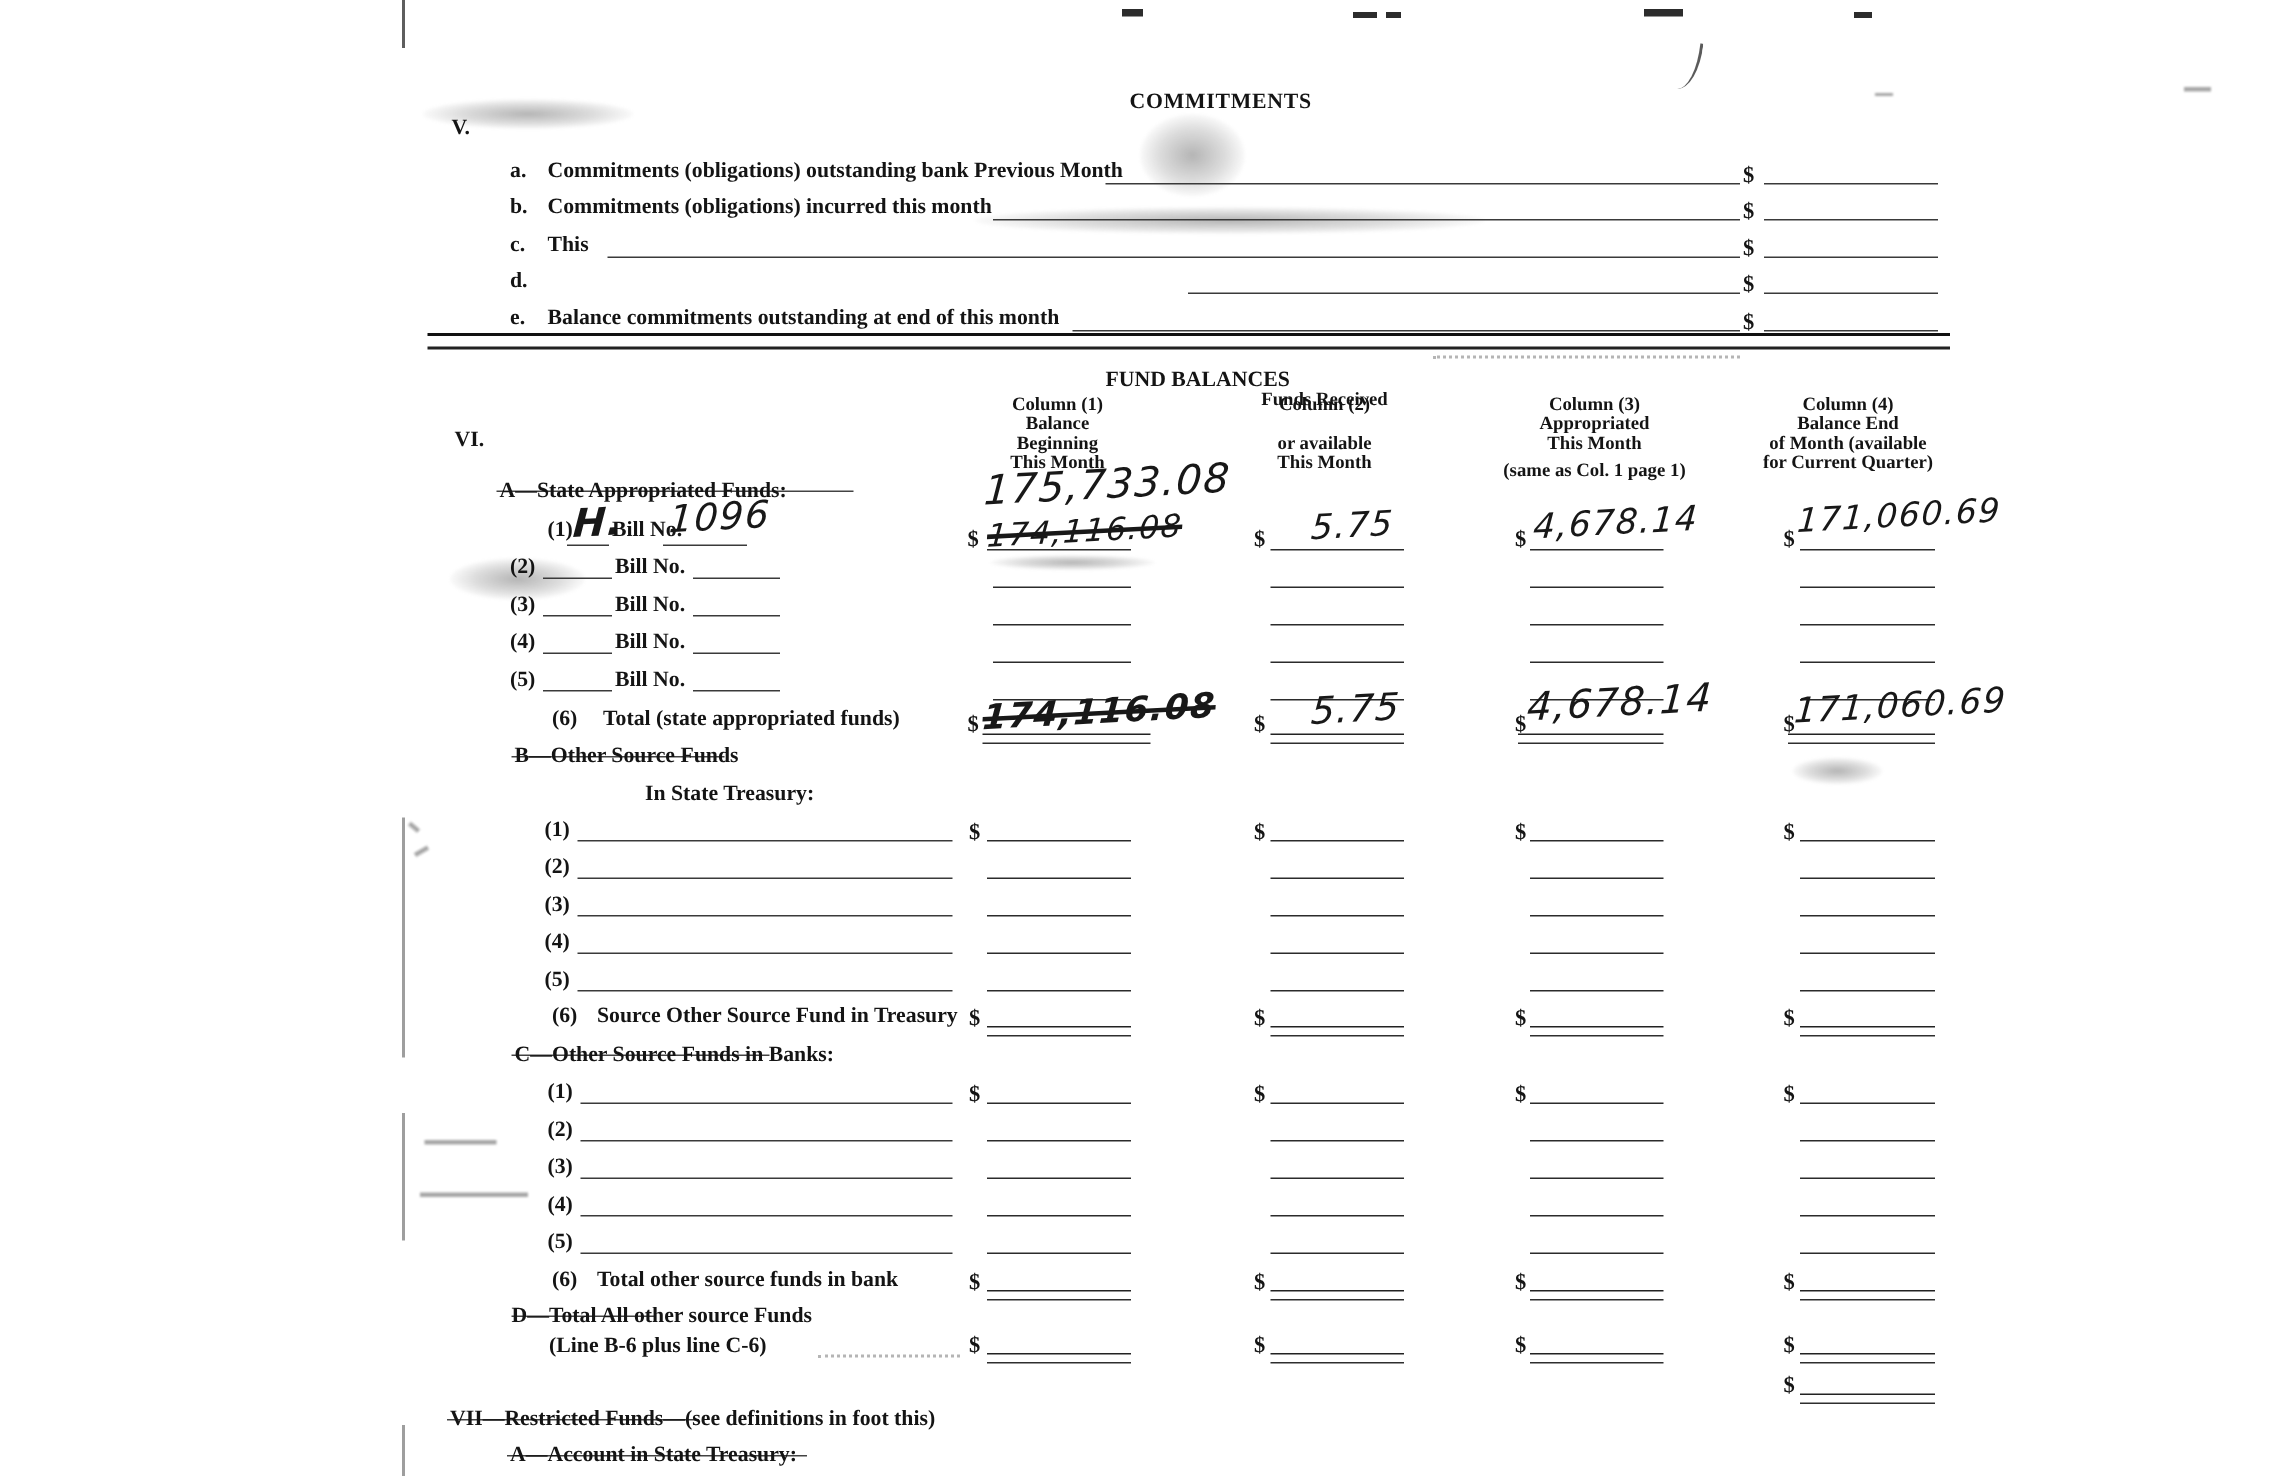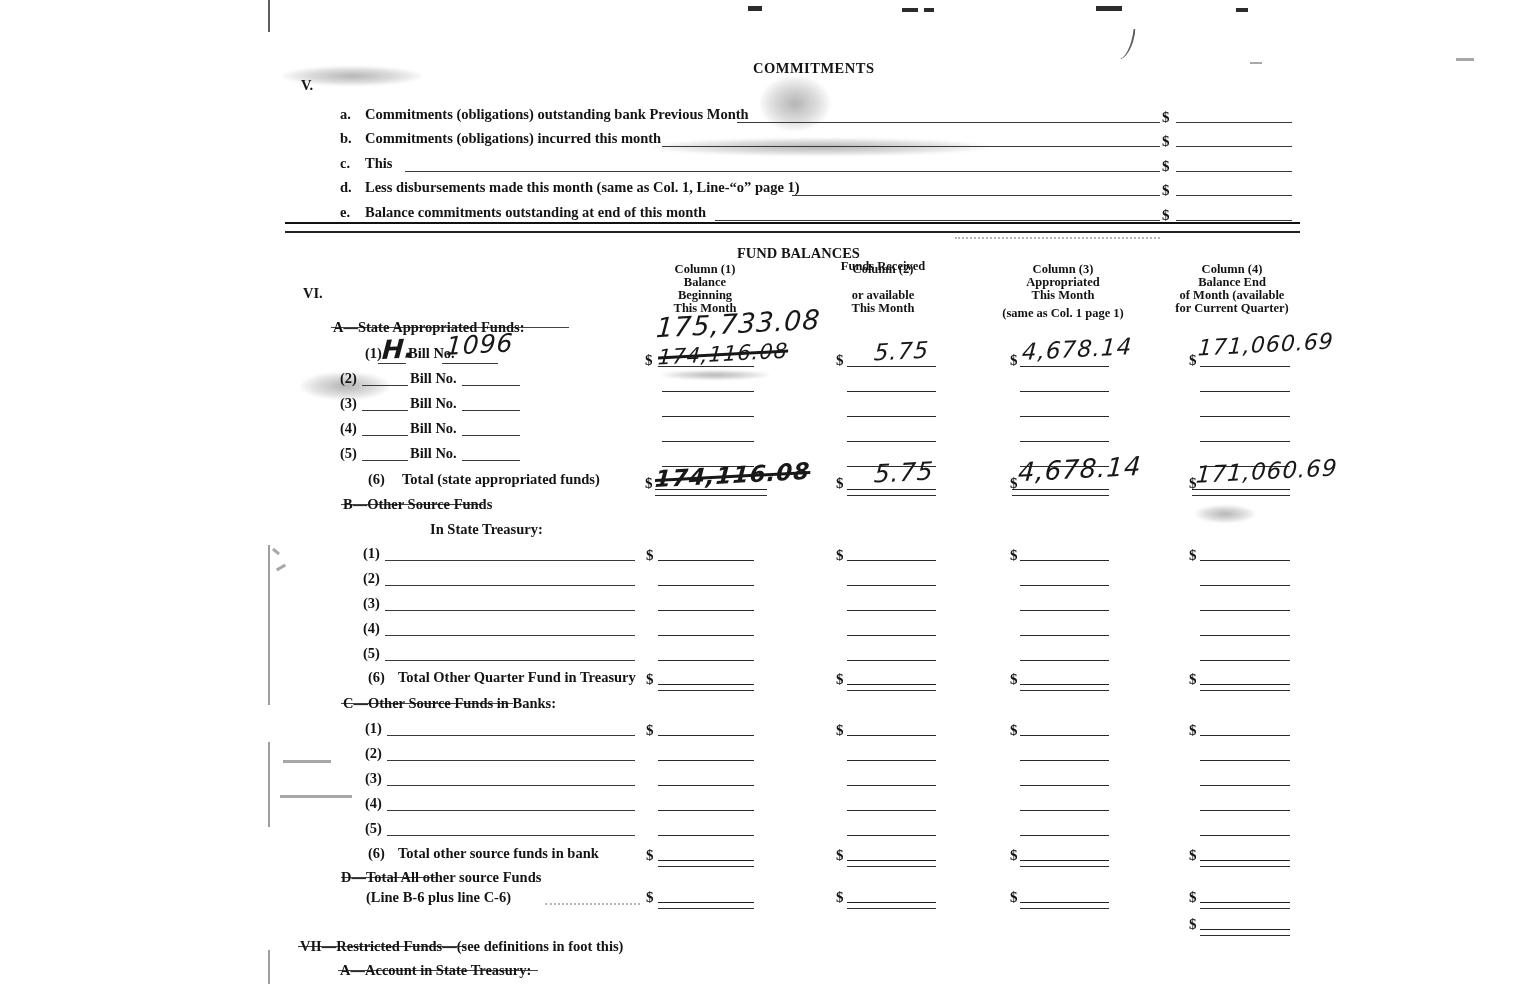--- a/index.html
+++ b/index.html
@@ -71,21 +71,20 @@
   <div class="dol" style="left:1162px;top:133px">$</div>
   <div class="lnthin" style="left:1176px;top:146px;width:116px"></div>
 
   <div class="t" style="left:340px;top:156px">c.</div>
   <div class="t" style="left:365px;top:156px">This</div>
   <div class="lnthin" style="left:405px;top:171px;width:755px"></div>
   <div class="dol" style="left:1162px;top:158px">$</div>
   <div class="lnthin" style="left:1176px;top:171px;width:116px"></div>
 
   <div class="t" style="left:340px;top:180px">d.</div>
-  <div class="t" style="left:365px;top:180px">Less disbursements made this month (same as Col. 1, Line-“o” page 1)</div>
   <div class="lnthin" style="left:792px;top:195px;width:368px"></div>
   <div class="dol" style="left:1162px;top:182px">$</div>
   <div class="lnthin" style="left:1176px;top:195px;width:116px"></div>
 
   <div class="t" style="left:340px;top:205px">e.</div>
   <div class="t" style="left:365px;top:205px">Balance commitments outstanding at end of this month</div>
   <div class="lnthin" style="left:715px;top:220px;width:445px"></div>
   <div class="dol" style="left:1162px;top:207px">$</div>
   <div class="lnthin" style="left:1176px;top:220px;width:116px"></div>
 
@@ -223,21 +222,21 @@
   <div class="ln" style="left:1200px;top:635px;width:90px"></div>
 
   <div class="t" style="left:363px;top:646px">(5)</div>
   <div class="lnthin" style="left:385px;top:660px;width:250px"></div>
   <div class="ln" style="left:658px;top:660px;width:96px"></div>
   <div class="ln" style="left:847px;top:660px;width:89px"></div>
   <div class="ln" style="left:1020px;top:660px;width:89px"></div>
   <div class="ln" style="left:1200px;top:660px;width:90px"></div>
 
   <div class="t" style="left:368px;top:670px">(6)</div>
-  <div class="t" style="left:398px;top:670px">Total Other Quarter Fund in Treasury</div>
+  <div class="t" style="left:398px;top:670px">Source Other Source Fund in Treasury</div>
   <div class="dol" style="left:646px;top:671px">$</div>
   <div class="dbl" style="left:658px;top:684px;width:96px"></div>
   <div class="dol" style="left:836px;top:671px">$</div>
   <div class="dbl" style="left:847px;top:684px;width:89px"></div>
   <div class="dol" style="left:1010px;top:671px">$</div>
   <div class="dbl" style="left:1020px;top:684px;width:89px"></div>
   <div class="dol" style="left:1189px;top:671px">$</div>
   <div class="dbl" style="left:1200px;top:684px;width:90px"></div>
 
   <div class="t" style="left:343px;top:696px">C—Other Source Funds in Banks:</div>

